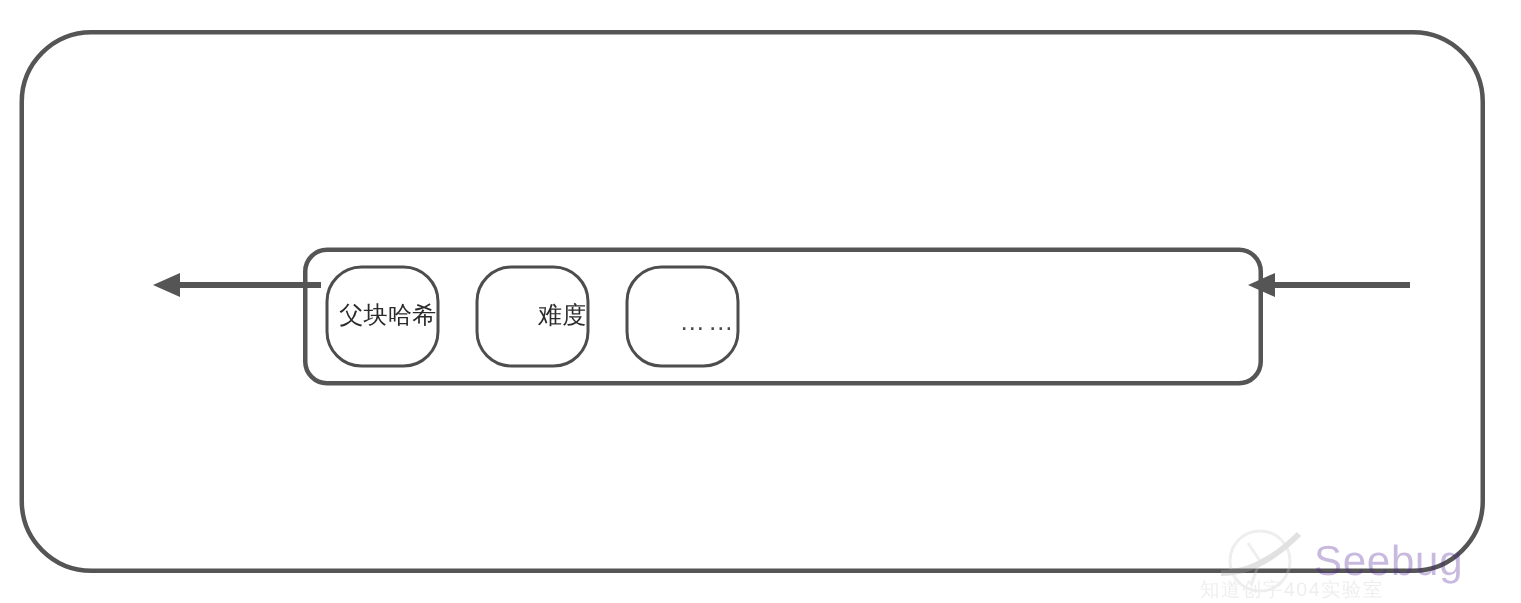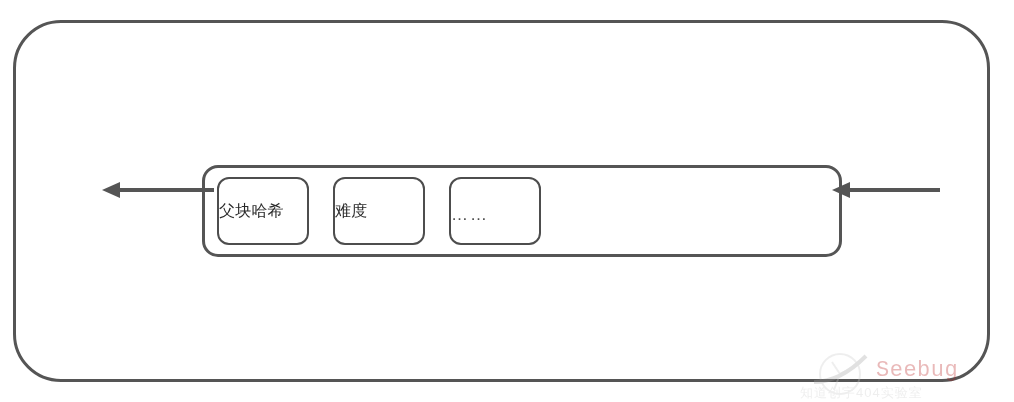--- a/index.html
+++ b/index.html
@@ -45,28 +45,28 @@
     display: flex;
     align-items: center;
     justify-content: flex-start;
     padding-left: 12px;
     gap: 24px;
   }
 
   
   .field-box {
     box-sizing: border-box;
-    width: 92px;
+    width: 76px;
     height: 68px;
     border: 2px solid #4d4d4d;
-    border-radius: 12px;
+    border-radius: 24px;
     background: #ffffff;
     display: flex;
     align-items: center;
-    justify-content: flex-start;
+    justify-content: flex-end;
     color: #2b2b2b;
     font-size: 16px;
     line-height: 1;
     letter-spacing: 0.2px;
     white-space: nowrap;
   }
   .field-box.ellipsis-box {
     font-size: 17px;
     letter-spacing: 2px;
     padding-top: 6px;
@@ -90,23 +90,23 @@
     width: 212px;
     height: 48px;
     opacity: 0.30;
     pointer-events: none;
     user-select: none;
   }
   .watermark-text {
     position: absolute;
     left: 76px;
     top: 6px;
-    font-size: 22px;
-    color: #b91c1c;
-    font-family: Liberation Mono, monospace;
+    font-size: 28px;
+    color: #4c1d95;
+    font-family: Liberation Sans, sans-serif;
     letter-spacing: 0.5px;
   }
   .watermark-sub {
     position: absolute;
     left: 0px;
     top: 32px;
     font-size: 13px;
     color: #c9c9c9;
     letter-spacing: 1px;
     white-space: nowrap;

